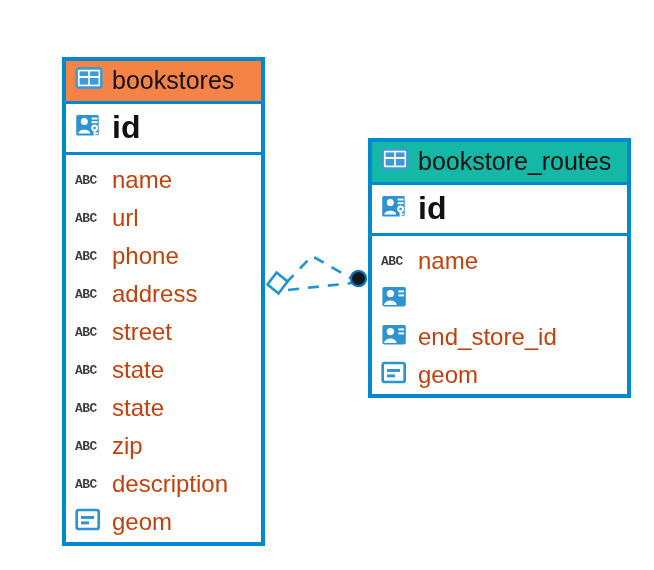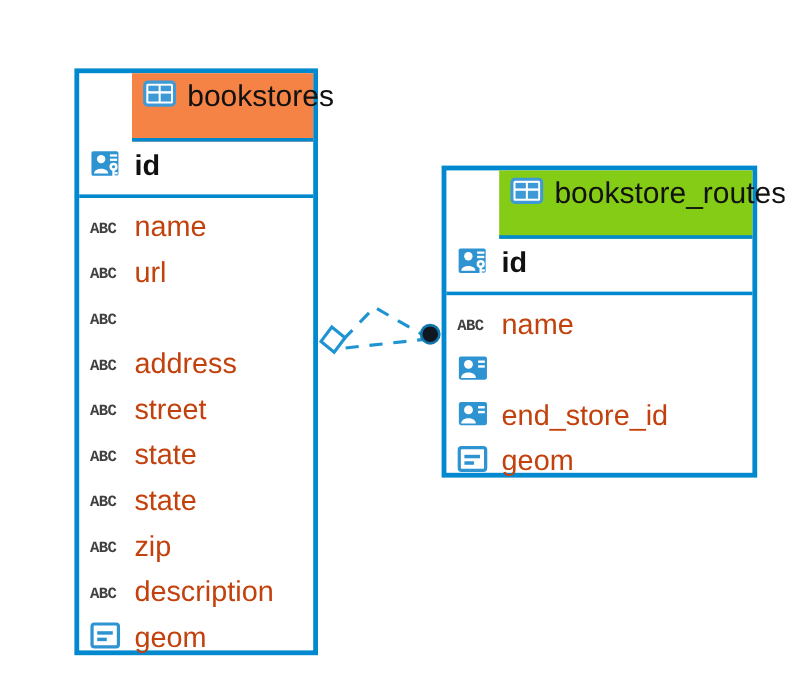--- a/index.html
+++ b/index.html
@@ -21,46 +21,45 @@
 
   
   .entity {
     position: absolute;
     box-sizing: border-box;
     border: 4px solid var(--accent, #0089cf);
     background: #ffffff;
   }
   .entity-header {
     display: flex;
-    align-items: center;
+    align-items: flex-end;
     gap: 9px;
-    padding: 5px 9px 20px 9px;
+    padding: 5px 9px 7px 9px;
     box-sizing: border-box;
     border-bottom: 3px solid var(--accent, #0089cf);
-    margin-left: 44px;
   }
   .entity-header.orange { background: #f58345; }
-  .entity-header.gray   { background: #84cc16; }
+  .entity-header.gray   { background: #14b8a6; }
   .entity-title {
     font-size: 25px;
     color: #111111;
     line-height: 1.1;
     white-space: nowrap;
   }
 
   .pk-row {
     display: flex;
     align-items: center;
     gap: 9px;
     padding: 6px 9px 7px 9px;
     box-sizing: border-box;
     border-bottom: 3px solid var(--accent, #0089cf);
   }
   .pk-row .field-label {
-    font-size: 24px;
+    font-size: 32px;
     font-weight: bold;
     color: #111111;
     line-height: 1.1;
   }
 
   .field-list {
     padding: 6px 0 7px 0;
   }
   .field-row {
     display: flex;
@@ -174,20 +173,21 @@
         <span class="icon icon-abc">
           <span class="abc-text">ABC</span>
         </span>
         <span class="field-label">url</span>
       </div>
 
       <div class="field-row">
         <span class="icon icon-abc">
           <span class="abc-text">ABC</span>
         </span>
+        <span class="field-label">phone</span>
       </div>
 
       <div class="field-row">
         <span class="icon icon-abc">
           <span class="abc-text">ABC</span>
         </span>
         <span class="field-label">address</span>
       </div>
 
       <div class="field-row">

